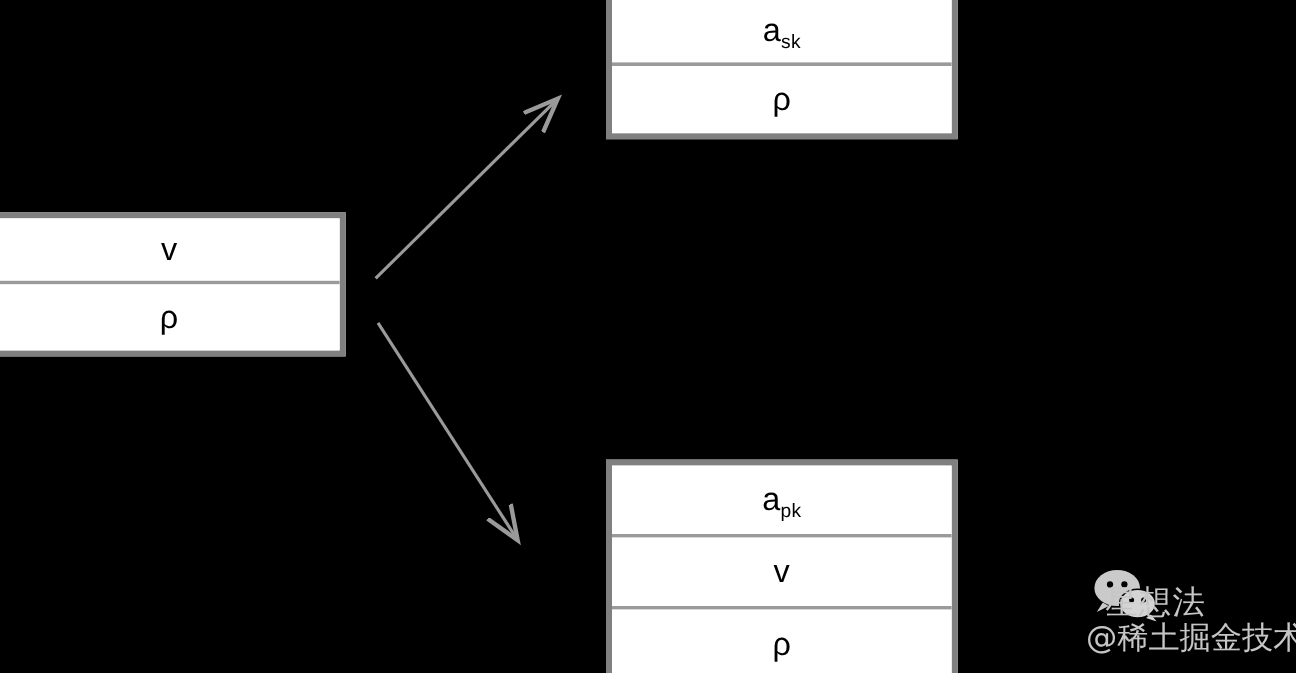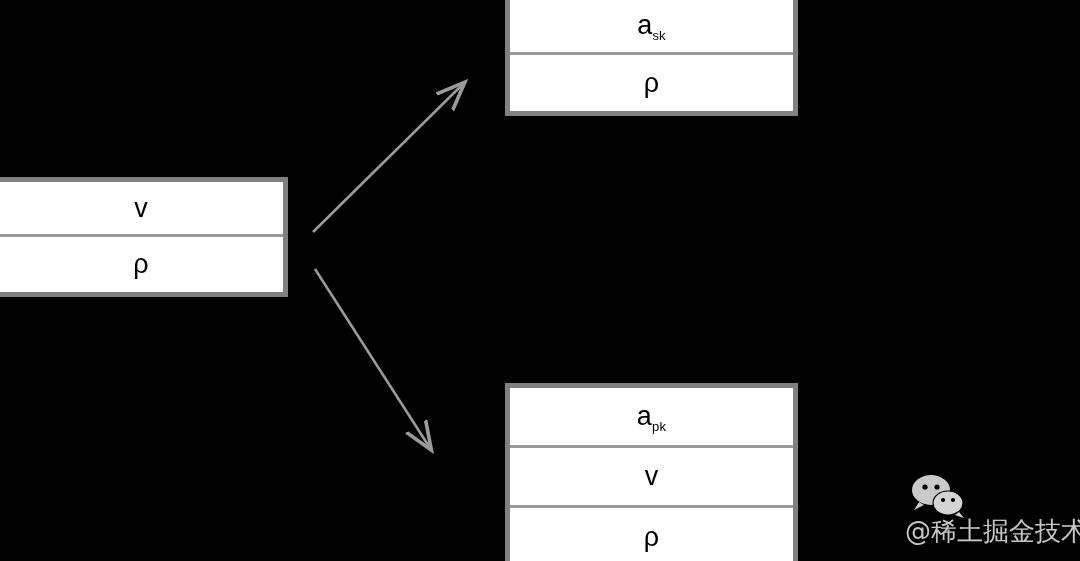--- a/index.html
+++ b/index.html
@@ -40,21 +40,21 @@
   }
   .record .field:last-child {
     border-bottom: none;
   }
   .field .sym {
     display: inline-flex;
     align-items: baseline;
     white-space: nowrap;
   }
   .field .sub {
-    font-size: 13px;
+    font-size: 16px;
     position: relative;
     top: 6px;
     left: 0px;
     letter-spacing: .2px;
   }
 
   
   #rec-left   { left: -6px; top: 177px; width: 294px; height: 120px; }
   #rec-left  .field { height: 50%; }
 
@@ -188,18 +188,21 @@
     <svg class="wechat-icon" viewBox="0 0 62 44" xmlns="http://www.w3.org/2000/svg">
       <ellipse cx="24" cy="16" rx="19" ry="15" fill="#e6e6e6"></ellipse>
       <path d="M12 28 L7 36 L17 31 Z" fill="#e6e6e6"></path>
       <circle cx="18" cy="13" r="2.6" fill="#000000"></circle>
       <circle cx="30" cy="13" r="2.6" fill="#000000"></circle>
       <ellipse cx="41" cy="29" rx="15" ry="12" fill="#f2f2f2" stroke="#000000" stroke-width="1.2"></ellipse>
       <path d="M52 38 L57 44 L48 41 Z" fill="#f2f2f2"></path>
       <circle cx="36" cy="26" r="2.1" fill="#000000"></circle>
       <circle cx="46" cy="26" r="2.1" fill="#000000"></circle>
     </svg>
+    <div class="wm-row wm-top">
+      <span class="wm-title">星想法</span>
+    </div>
     <div class="wm-row wm-bottom">
       <span class="wm-handle">@稀土掘金技术社区</span>
     </div>
   </div>
 
 </div>
 
 </body></html>

